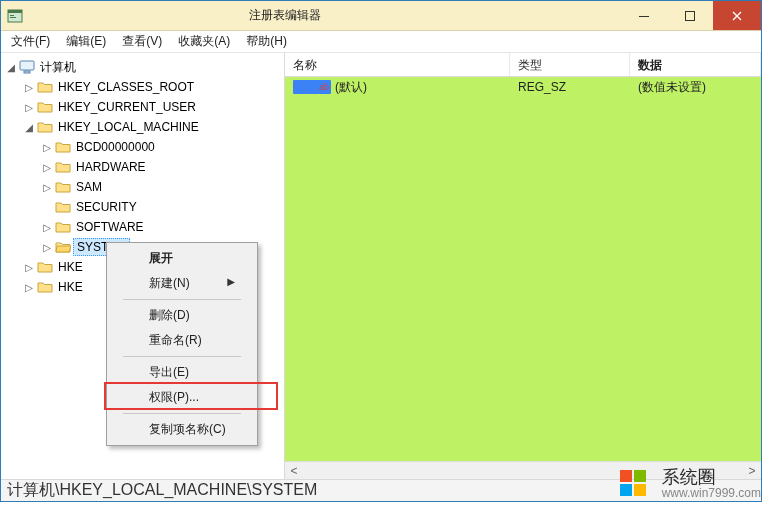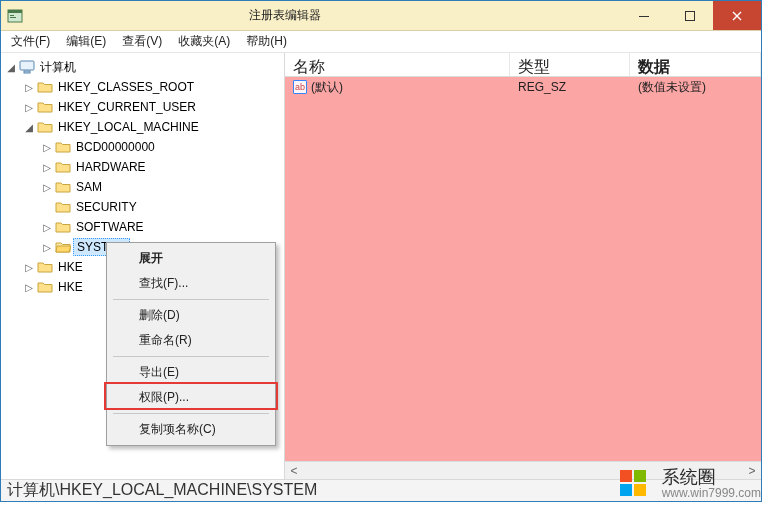--- a/index.html
+++ b/index.html
@@ -12,21 +12,21 @@
     height: 506px;
     overflow: hidden;
     position: relative;
   }
   .window {
     width: 762px;
     height: 502px;
     border: 1px solid #2e7cb8;
     display: flex;
     flex-direction: column;
-    background: #fca5a5;
+    background: #bef264;
   }
   .titlebar {
     height: 30px;
     background: #faf0c8;
     display: flex;
     align-items: center;
     padding: 0 0 0 6px;
     border-bottom: 1px solid #d9d0a8;
   }
   .titlebar .app-icon {
@@ -77,21 +77,21 @@
     flex: 1;
     display: flex;
     flex-direction: column;
     min-width: 0;
   }
   .list-header {
     display: flex;
     height: 24px;
     border-bottom: 1px solid #dcdcdc;
     background: #fff;
-    font-size: 16px;
+    font-size: 12px;
     color: #222;
   }
   .list-header .col {
     padding: 4px 8px;
     border-right: 1px solid #e8e8e8;
   }
   .col-name { width: 225px; }
   .col-type { width: 120px; }
   .col-data { flex: 1; font-weight: bold; }
   .list-body { flex:1; overflow: auto; position: relative; }
@@ -100,23 +100,23 @@
     height: 20px;
     align-items: center;
     font-size: 12px;
     color: #222;
   }
   .list-row .cell { padding: 0 8px; }
   .cell-name { width: 225px; display:flex; align-items:center; gap:4px;}
   .cell-type { width: 120px; }
   .cell-data { flex: 1; }
   .ab-icon {
-    width:14px;height:14px;border:1px solid #3b82f6;background:#fff7f7;
+    width:14px;height:14px;border:7px solid #3b82f6;background:#fff7f7;
     display:flex;align-items:center;justify-content:center;
-    font-size:9px;color:#c44;line-height:1;border-radius:1px;
+    font-size:9px;color:#c44;line-height:1;border-radius:1px;padding-left:24px;
   }
   .hscroll {
     height: 18px;
     background: #f0f0f0;
     border-top: 1px solid #dcdcdc;
     display:flex;align-items:center;
   }
   .hscroll .arrow{width:18px;text-align:center;color:#666;}
   .statusbar {
     height: 22px;
@@ -146,25 +146,25 @@
   .label { padding: 1px 3px; }
   .label.selected {
     background:#cde8ff; border:1px dotted #3399ff; border-radius:1px;
   }
   .children { padding-left: 18px; }
   
   .context-menu {
     position:absolute;
     left: 106px;
     top: 242px;
-    width: 170px;
+    width: 152px;
     background:#f0f0f0;
     border:1px solid #a0a0a0;
     box-shadow: 3px 3px 4px rgba(0,0,0,0.25);
-    padding: 3px 4px;
+    padding: 3px 14px;
     z-index: 50;
   }
   .cm-item {
     padding: 4px 10px 4px 28px;
     font-size:12px;
     color:#222;
     position:relative;
   }
   .cm-item .sub-arrow{
     position:absolute; right:8px; top:5px; font-size:10px; color:#333;
@@ -404,21 +404,24 @@
   </div>
 
   <div class="statusbar">
     <span>计算机\HKEY_LOCAL_MACHINE\SYSTEM</span>
   </div>
 
 </div>
 
 <div class="context-menu">
   <div class="cm-item"><b>展开</b></div>
-  <div class="cm-item">查找(F)...</div>
+  <div class="cm-item">
+    <span>新建(N)</span>
+    <span class="sub-arrow">▶</span>
+  </div>
   <div class="cm-sep"></div>
   <div class="cm-item">删除(D)</div>
   <div class="cm-item">重命名(R)</div>
   <div class="cm-sep"></div>
   <div class="cm-item">导出(E)</div>
   <div class="cm-item">权限(P)...</div>
   <div class="cm-sep"></div>
   <div class="cm-item">复制项名称(C)</div>
 </div>
 

